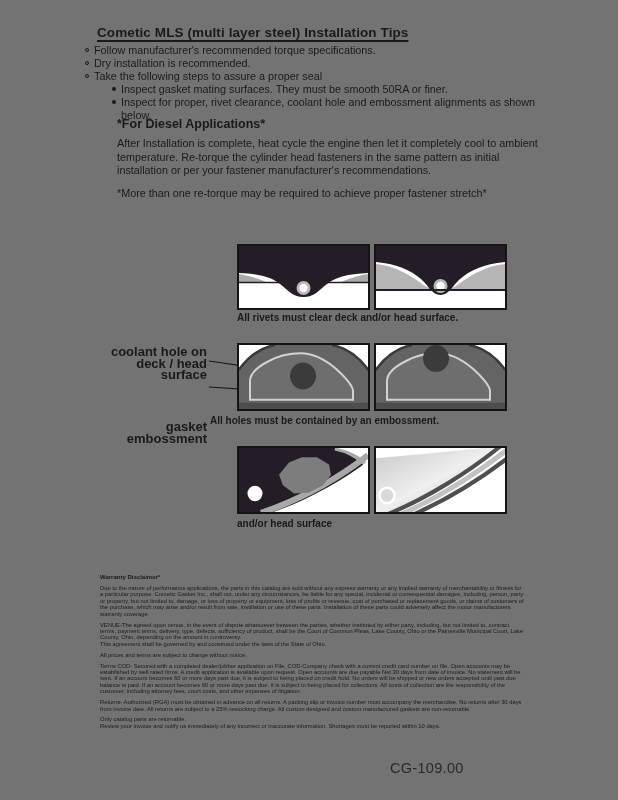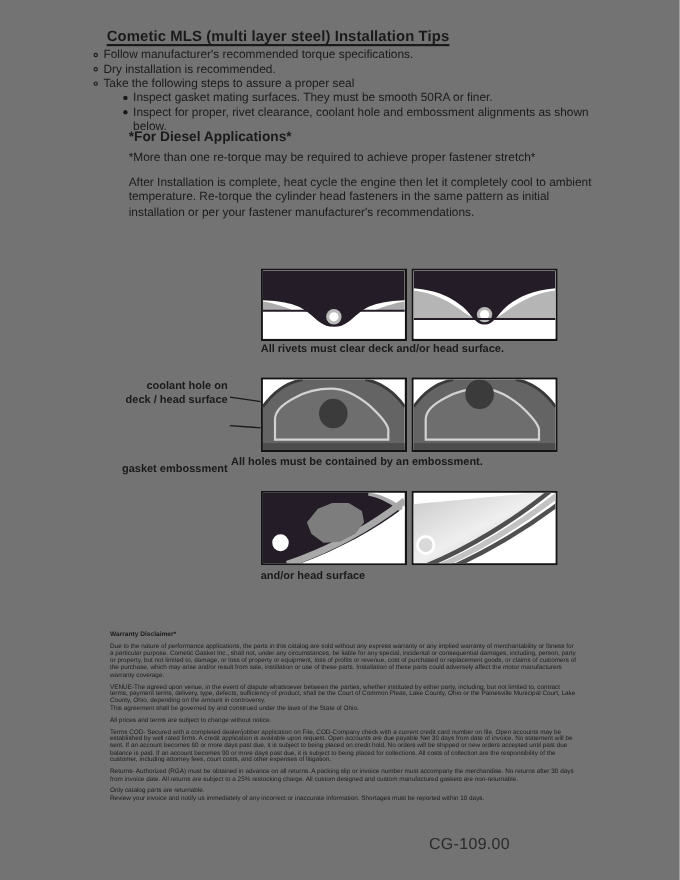--- a/index.html
+++ b/index.html
@@ -25,21 +25,21 @@
   .panel { position:absolute; width:133px; height:66px; border:2px solid #141414; background:#fff; }
   .panel svg { display:block; width:129px; height:62px; }
   .row2 .panel { height:68px; }
   .row2 .panel svg { height:64px; }
   .row3 .panel { height:68px; }
   .row3 .panel svg { height:64px; }
 
   .caption { position:absolute; font-size:10px; font-weight:bold; line-height:12.5px; }
   .caption.center { text-align:left; }
 
-  .callout { position:absolute; left:100px; width:107px; text-align:right; font-size:10px; font-weight:bold; line-height:11.5px; }
+  .callout { position:absolute; left:100px; width:107px; text-align:right; font-size:13px; font-weight:bold; line-height:11.5px; }
   .leader-svg { position:absolute; left:205px; top:355px; width:100px; height:40px; }
 
   .legal { position:absolute; left:100px; top:574px; width:425px; }
   .legal h3 { font-size:6px; font-weight:bold; margin-bottom:5px; }
   .legal p { font-size:5.8px; line-height:6.4px; margin-bottom:4.5px; white-space:pre-line; }
 
   .pagecode { position:absolute; left:390px; top:760px; font-size:14.5px; letter-spacing:0.3px; color:#2a2a2a; }
 </style>
 </head>
 <body>
@@ -66,22 +66,22 @@
         <span class="txt">Inspect gasket mating surfaces.  They must be smooth 50RA or finer.</span>
       </li>
     <li class="sub">
         <span class="f-marker"></span>
         <span class="txt">Inspect for proper, rivet clearance, coolant hole and embossment alignments as shown below.</span>
       </li>
   </ul>
 
   <div class="diesel">
     <h2>*For Diesel Applications*</h2>
+    <p>After Installation is complete, heat cycle the engine then let it completely cool to ambient temperature. Re-torque the cylinder head fasteners in the same pattern as initial installation or per your fastener manufacturer's recommendations.</p>
     <p>*More than one re-torque may be required to achieve proper fastener stretch*</p>
-    <p>After Installation is complete, heat cycle the engine then let it completely cool to ambient temperature. Re-torque the cylinder head fasteners in the same pattern as initial installation or per your fastener manufacturer's recommendations.</p>
   </div>
 
   <div class="dlabel" style="left:237px; top:230px;">RIGHT</div>
   <div class="dlabel" style="left:374px; top:230px;">WRONG</div>
 
   <div class="panel" style="left:237px; top:244px;">
     <svg viewBox="0 0 129 62" preserveAspectRatio="none">
       <rect width="129" height="62" fill="#ffffff"></rect>
       <path d="M0,28 C12,30 20,33 27,36 L0,36 Z" fill="#ababab"></path>
       <path d="M129,28 C117,30 109,33 102,36 L129,36 Z" fill="#ababab"></path>

